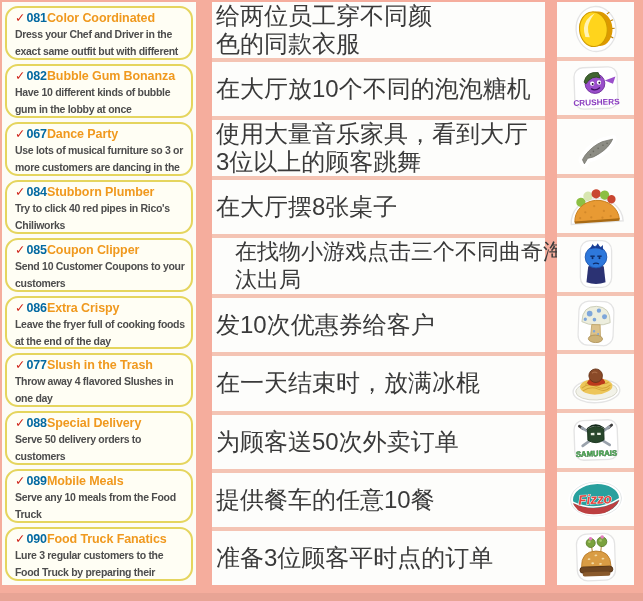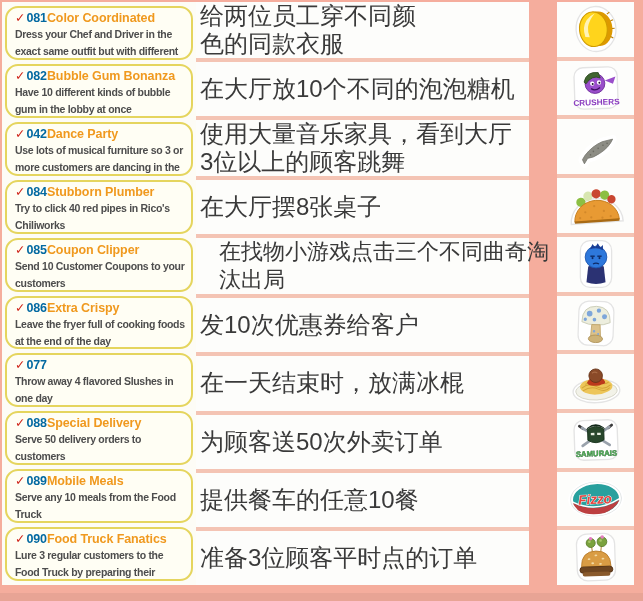--- a/index.html
+++ b/index.html
@@ -14,21 +14,21 @@
   .ach-card { flex:1 1 0; background:#fffef4; border:2px solid #e5d55e; border-radius:13px;
               padding:3px 6px 2px 8px; overflow:hidden; }
   .card-title { display:flex; align-items:baseline; font-weight:bold; font-size:12.5px;
                 line-height:15px; white-space:nowrap; letter-spacing:-0.1px; }
   .chk { color:#cf2318; margin-right:1px; }
   .num { color:#0369a1; }
   .ttl { color:#f0991e; }
   .card-desc { font-size:10.5px; font-weight:bold; color:#4d4d4d; line-height:17px; letter-spacing:-0.3px; }
 
   
-  .mid-panel { position:absolute; left:196px; top:2px; width:333px; height:583px;
+  .mid-panel { position:absolute; left:212px; top:2px; width:333px; height:583px;
                display:flex; flex-direction:column; }
   
   .right-panel { position:absolute; left:557px; top:2px; width:77px; height:583px;
                  display:flex; flex-direction:column; }
   .cell { flex:1 1 0; background:#fdfdfb; border-bottom:4px solid #f4c4b4;
           display:flex; align-items:center; }
   .mid-panel .cell:last-child, .right-panel .cell:last-child { border-bottom:none; }
   .zh-text { font-size:24px; color:#3a3a3a; line-height:28px; white-space:pre; padding-left:4px; }
   .zh-sm { font-size:22px;margin-left:19px; }
   .icon-cell { justify-content:center; overflow:visible; }
@@ -56,21 +56,21 @@
         <span class="chk">✓</span>
         <span class="num">082</span>
         <span class="ttl">Bubble Gum Bonanza</span>
       </div>
       <div class="card-desc">Have 10 different kinds of bubble gum in the lobby at once</div>
     </div>
 
     <div class="ach-card">
       <div class="card-title">
         <span class="chk">✓</span>
-        <span class="num">042</span>
+        <span class="num">067</span>
         <span class="ttl">Dance Party</span>
       </div>
       <div class="card-desc">Use lots of musical furniture so 3 or more customers are dancing in the lobby</div>
     </div>
 
     <div class="ach-card">
       <div class="card-title">
         <span class="chk">✓</span>
         <span class="num">084</span>
         <span class="ttl">Stubborn Plumber</span>
@@ -93,20 +93,21 @@
         <span class="num">086</span>
         <span class="ttl">Extra Crispy</span>
       </div>
       <div class="card-desc">Leave the fryer full of cooking foods at the end of the day</div>
     </div>
 
     <div class="ach-card">
       <div class="card-title">
         <span class="chk">✓</span>
         <span class="num">077</span>
+        <span class="ttl">Slush in the Trash</span>
       </div>
       <div class="card-desc">Throw away 4 flavored Slushes in one day</div>
     </div>
 
     <div class="ach-card">
       <div class="card-title">
         <span class="chk">✓</span>
         <span class="num">088</span>
         <span class="ttl">Special Delivery</span>
       </div>

